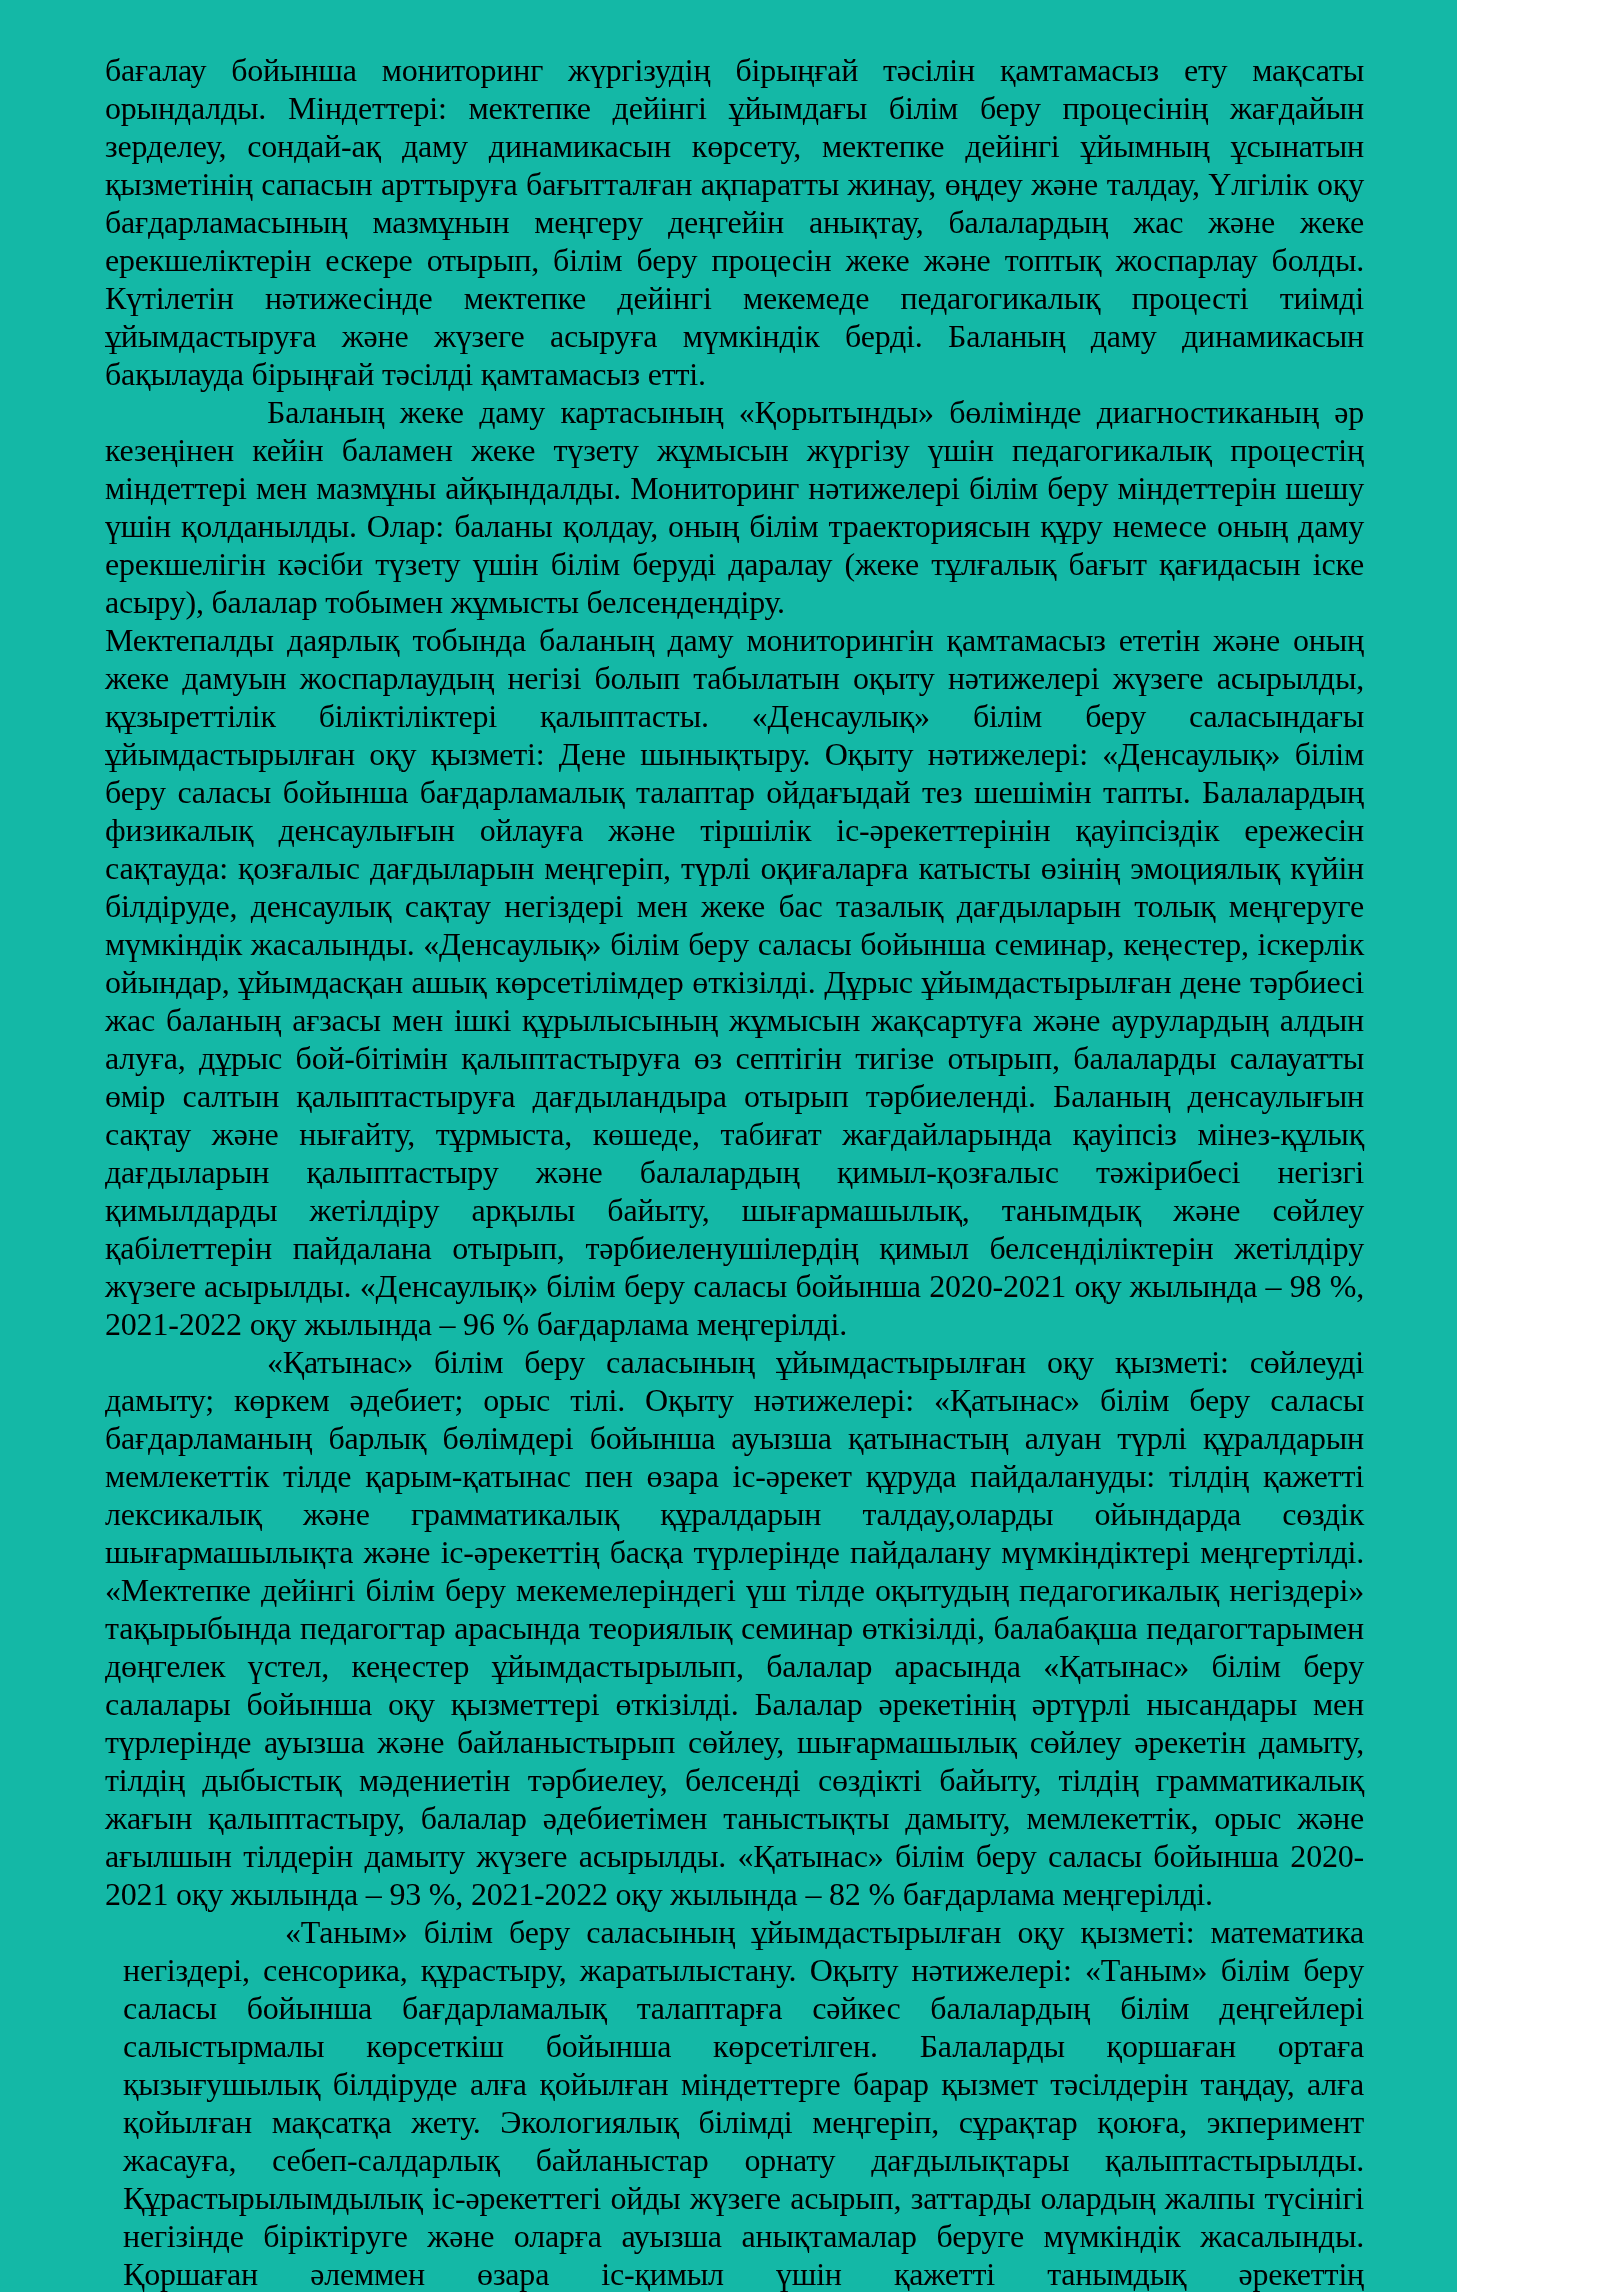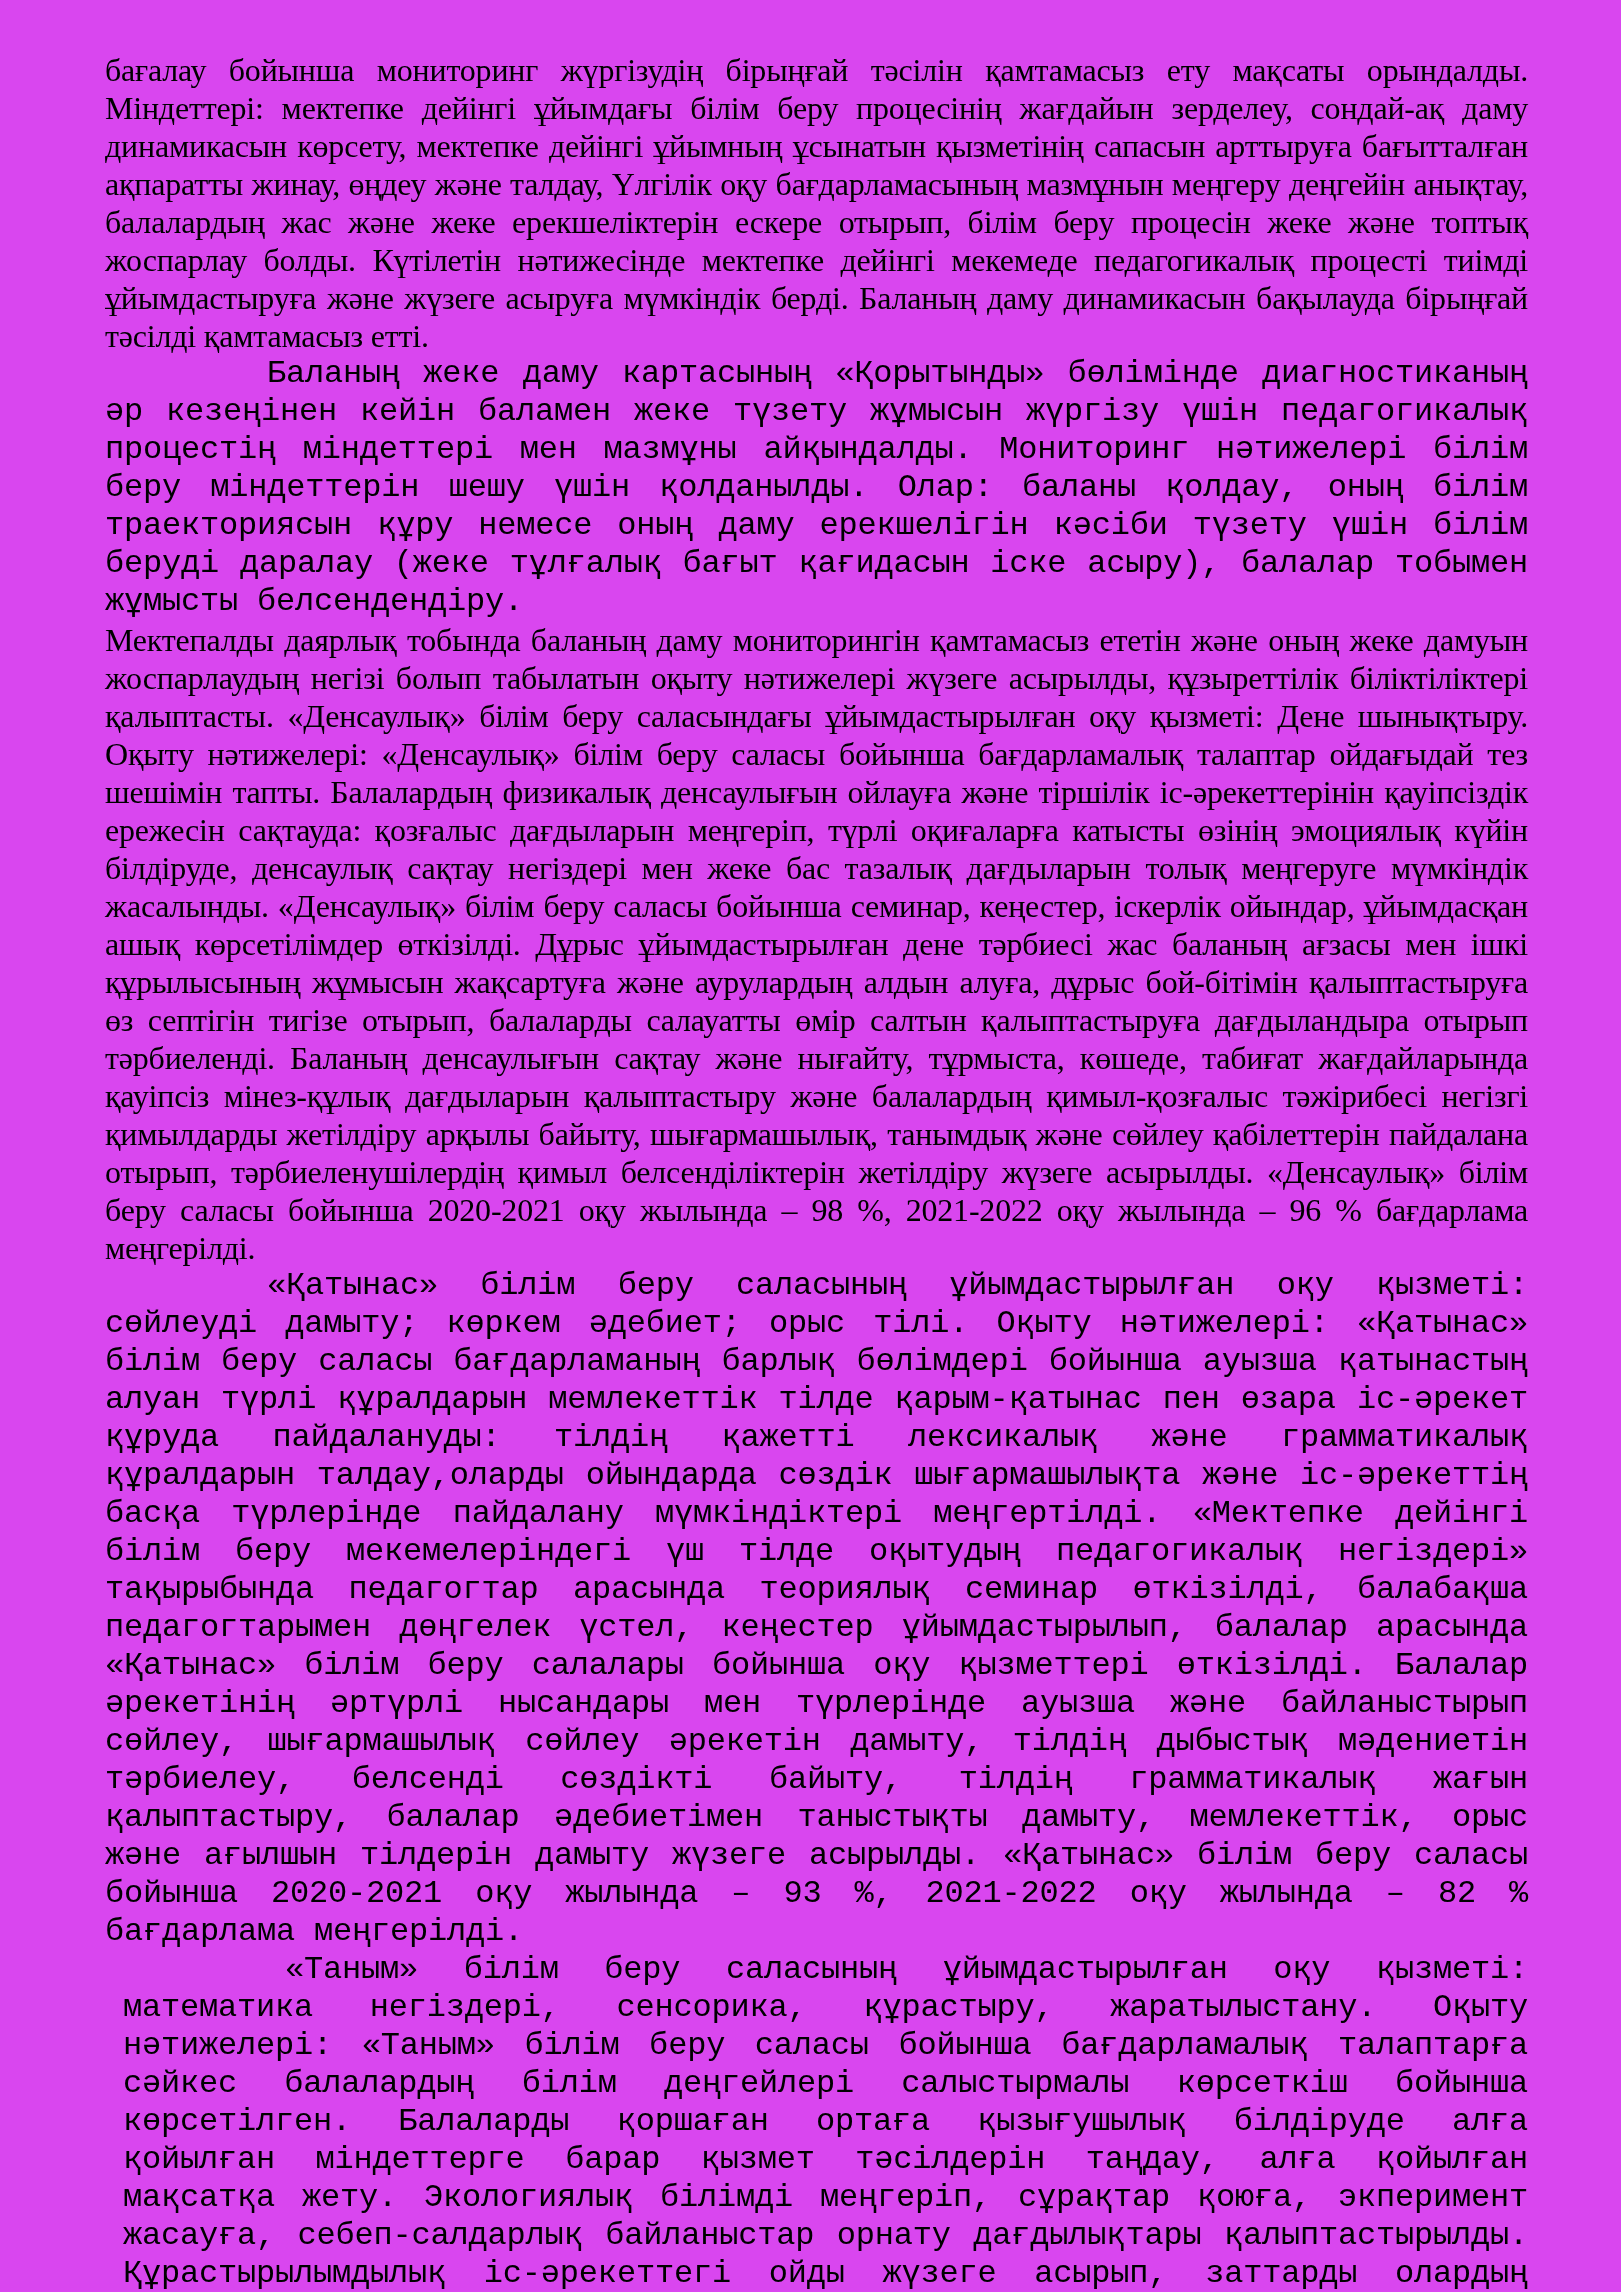--- a/index.html
+++ b/index.html
@@ -2,43 +2,42 @@
 <html lang="kk"><head>
 <meta charset="utf-8">
 <style>
   html, body {
     margin: 0;
     padding: 0;
     background: #ffffff;
   }
   .page {
     position: relative;
-    width: 1621px;
+    width: 1457px;
     height: 2293px;
-    background: #d946ef;
+    background: #14b8a6;
     color: #000000;
     box-sizing: border-box;
     padding: 51px 93px 0 105px;
     overflow: hidden;
   }
   .doc-body {
     font-family: "Liberation Serif", "DejaVu Serif", serif;
     font-size: 32px;
     line-height: 38px;
     text-align: justify;
     letter-spacing: -0.2px;
   }
   .para {
     margin: 0;
     padding: 0;
     text-indent: 0;
   }
   .para.indent {
     text-indent: 162px;
-    font-family: Liberation Mono, monospace;
   }
   .para.justify-last {
     text-align-last: justify;
     margin-left: 18px;
   }
 </style>
 </head>
 <body>
 
 <div class="page">

